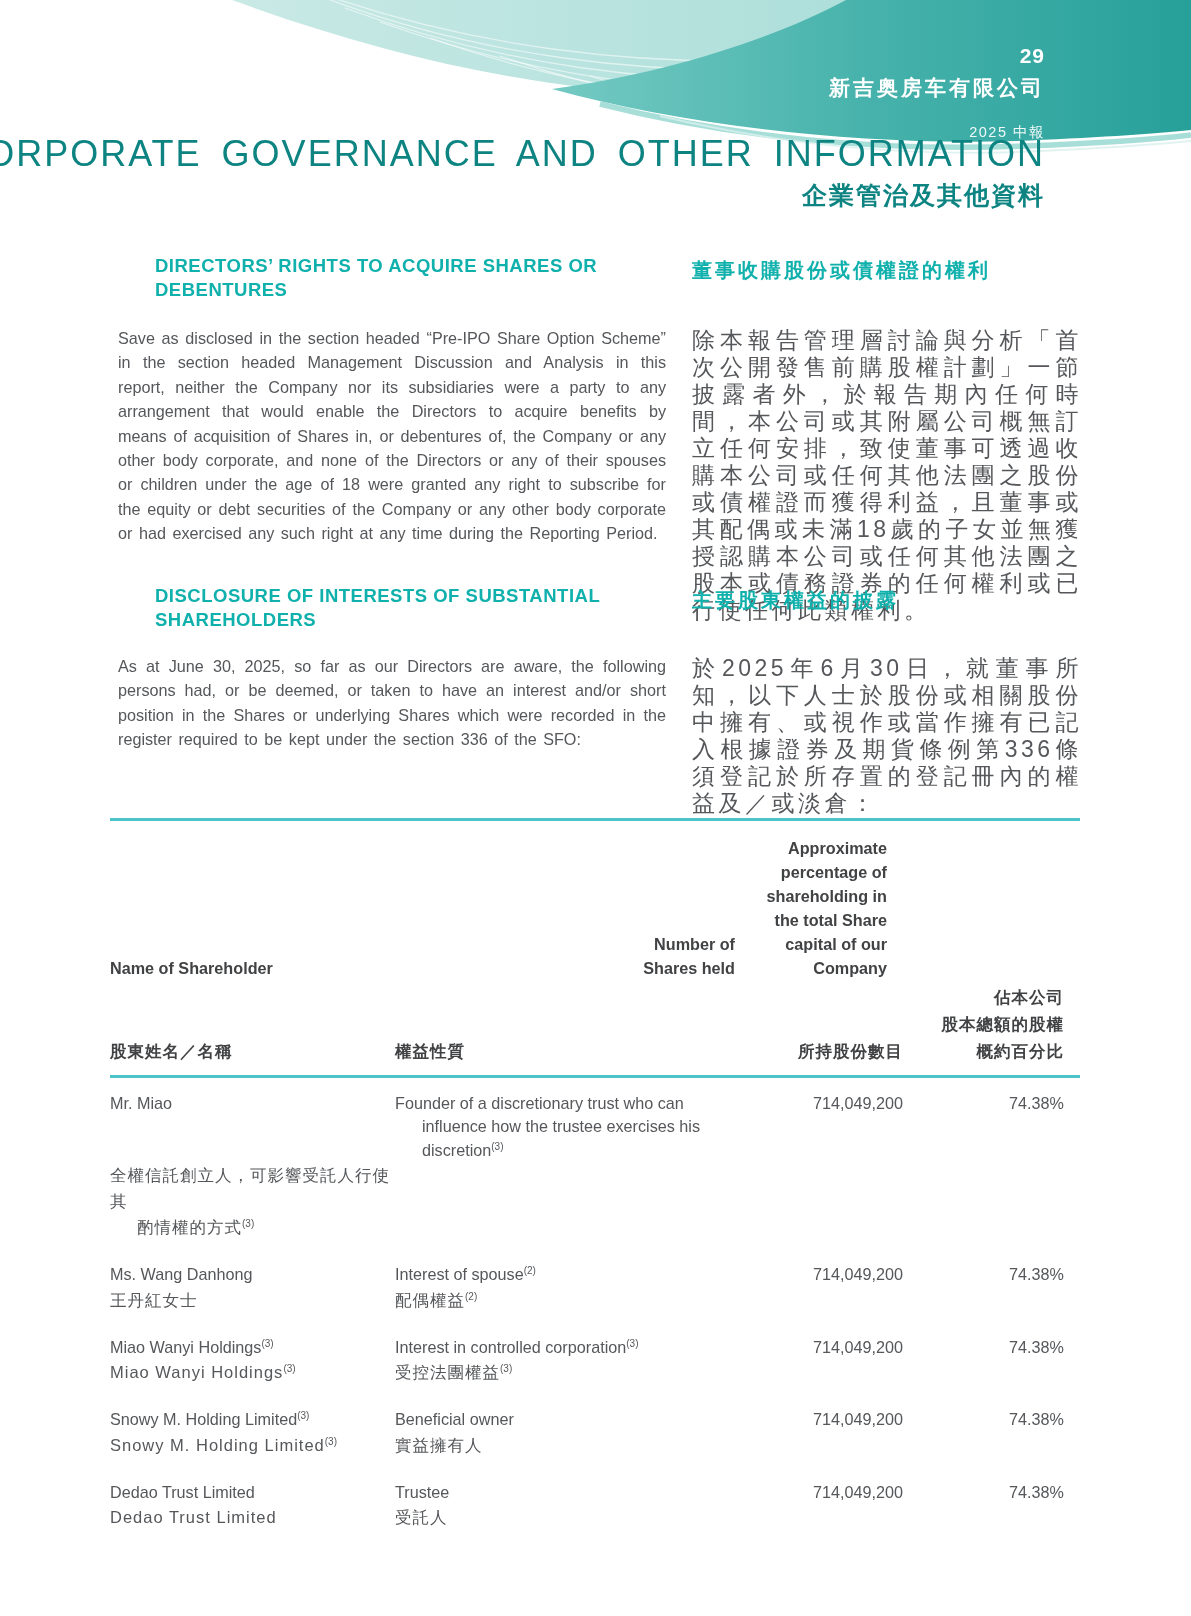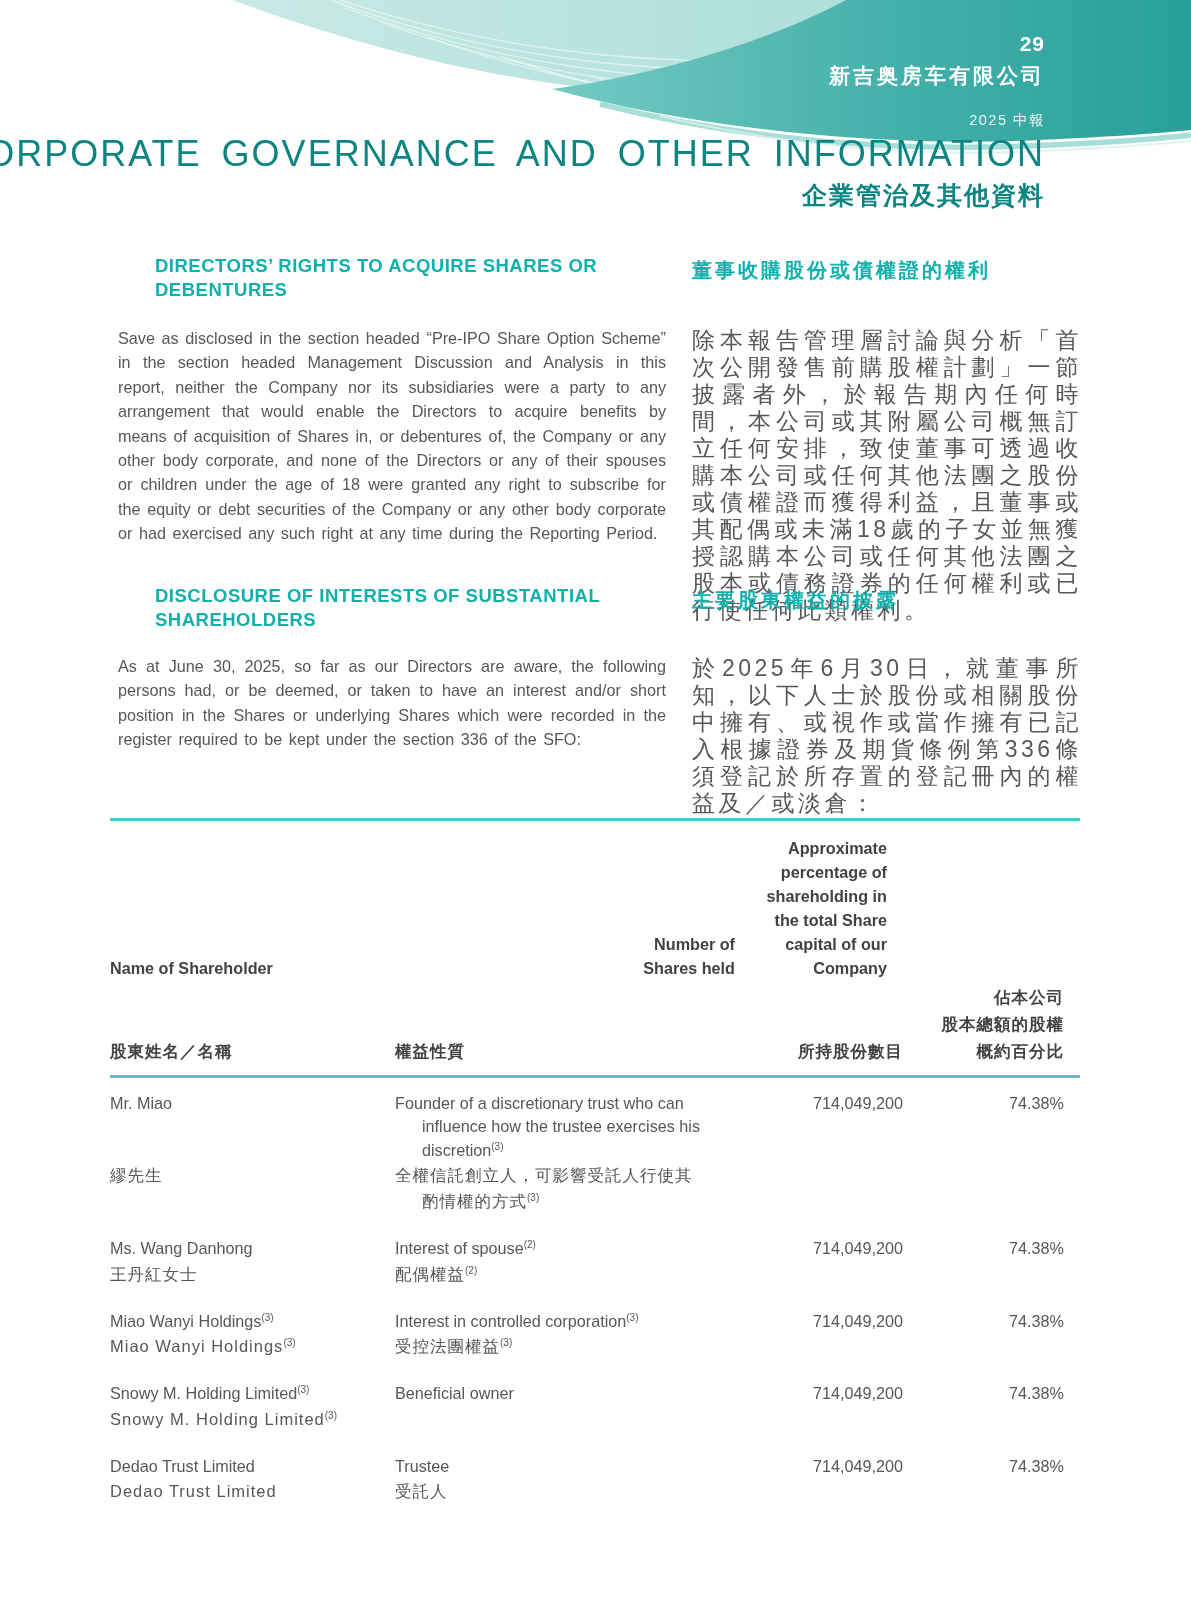--- a/index.html
+++ b/index.html
@@ -3,21 +3,21 @@
 <meta charset="utf-8">
 <style>
   html,body{margin:0;padding:0;}
   body{
     width:1191px;height:1616px;position:relative;background:#ffffff;
     font-family:"Liberation Sans","DejaVu Sans",sans-serif;
     color:#55575a;overflow:hidden;
   }
   
   .header-wave{position:absolute;top:0;left:0;width:1191px;height:240px;}
-  .header-info{position:absolute;top:32px;right:146px;text-align:right;color:#ffffff;z-index:3;}
+  .header-info{position:absolute;top:44px;right:146px;text-align:right;color:#ffffff;z-index:3;}
   .page-num{font-size:21px;font-weight:bold;letter-spacing:1px;}
   .company-cn{font-size:21px;font-weight:bold;letter-spacing:3px;margin-top:6px;}
   .edition-cn{font-size:14.5px;margin-top:21px;letter-spacing:1.5px;opacity:.92;font-weight:400;}
   
   .title-block{position:absolute;top:135px;right:146px;text-align:right;color:#0d8482;z-index:3;}
   .title-en{font-size:36px;font-weight:400;letter-spacing:2px;word-spacing:8px;line-height:38px;white-space:nowrap;margin-left:32px;}
   .title-cn{font-size:25px;font-weight:600;letter-spacing:2px;margin-top:6px;}
   
   .col-en{position:absolute;left:110px;width:548px;}
   .col-cn{position:absolute;left:692px;width:390px;}
@@ -143,23 +143,20 @@
           </div>
           <div class="cell c2">
             <div class="tline">Founder of a discretionary trust who can</div>
             <div class="tline ind">influence how the trustee exercises his</div>
             <div class="tline ind">discretion<sup class="fn">(3)</sup></div>
           </div>
           <div class="cell c3 num">714,049,200</div>
           <div class="cell c4 num">74.38%</div>
         </div>
         <div class="tgrid cn">
-          <div class="cell c1">
-            <div class="tline">繆先生</div>
-          </div>
           <div class="cell c2">
             <div class="tline">全權信託創立人，可影響受託人行使其</div>
             <div class="tline ind">酌情權的方式<sup class="fn">(3)</sup></div>
           </div>
           <div class="cell c3"></div>
           <div class="cell c4"></div>
         </div>
       </div>
       <div class="trow">
         <div class="tgrid en">
@@ -213,20 +210,23 @@
           <div class="cell c2">
             <div class="tline">Beneficial owner</div>
           </div>
           <div class="cell c3 num">714,049,200</div>
           <div class="cell c4 num">74.38%</div>
         </div>
         <div class="tgrid cn">
           <div class="cell c1">
             <div class="tline">Snowy M. Holding Limited<sup class="fn">(3)</sup></div>
           </div>
+          <div class="cell c2">
+            <div class="tline">實益擁有人</div>
+          </div>
           <div class="cell c3"></div>
           <div class="cell c4"></div>
         </div>
       </div>
       <div class="trow">
         <div class="tgrid en">
           <div class="cell c1">
             <div class="tline">Dedao Trust Limited</div>
           </div>
           <div class="cell c2">

